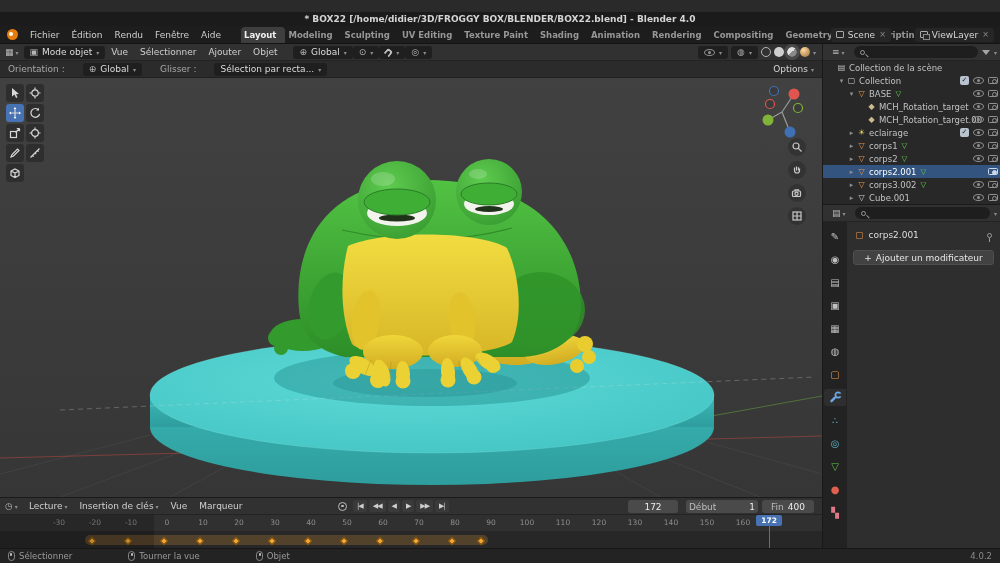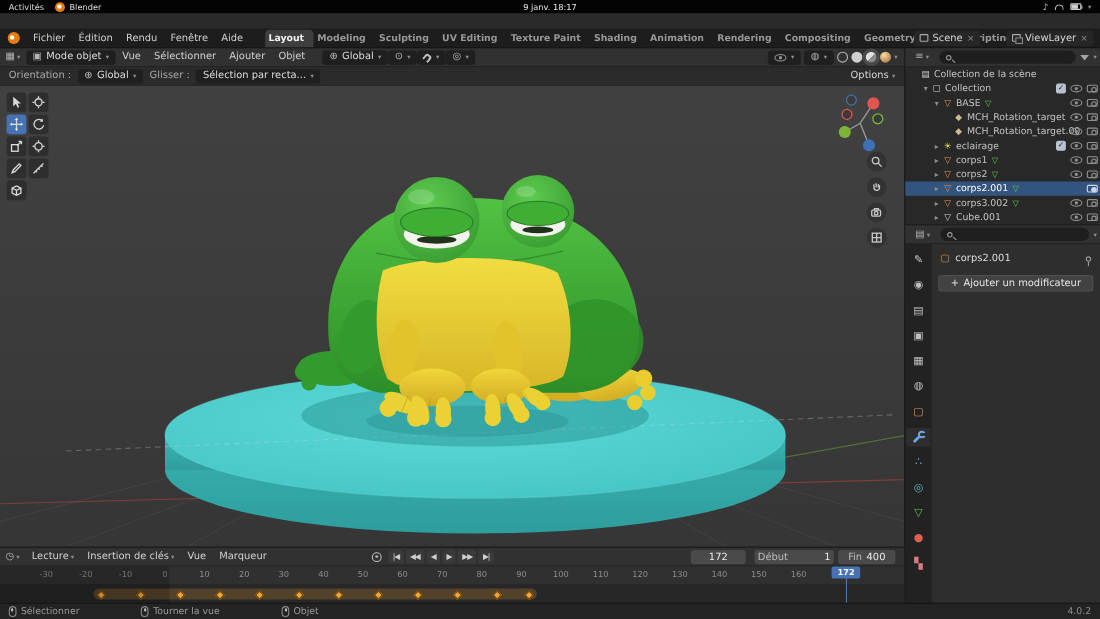--- a/index.html
+++ b/index.html
@@ -47,21 +47,21 @@
   .i-magnet{display:inline-block;width:7px;height:7px;border:2px solid #bbb;border-bottom:none;border-radius:5px 5px 0 0;transform:rotate(40deg);}
   #shading{position:absolute;right:6px;display:flex;align-items:center;gap:3px;}
   .sball{width:10px;height:10px;border-radius:50%;}
   .sb-wire{border:1px solid #b5b5b5;}
   .sb-solid{background:#cfcfcf;}
   .sb-mat{background:linear-gradient(135deg,#e0e0e0 50%,#8a8a8a 50%);}
   .sb-rend{background:radial-gradient(circle at 35% 30%,#ffd9a0,#996a33);}
   .sb-active{outline:3px solid #4a4a4a;outline-offset:0;border-radius:50%;}
 
   
-  #tool-settings{position:absolute;left:0;top:61px;width:822px;height:17px;background:#2b2b2b;display:flex;align-items:center;border-bottom:1px solid #202020;gap:6px;padding-left:8px;}
+  #tool-settings{position:absolute;left:0;top:61px;width:822px;height:17px;background:#2b2b2b;display:flex;align-items:center;border-bottom:1px solid #202020;gap:18px;padding-left:8px;}
   .ts-label{color:#a8a8a8;}
   #options-w{position:absolute;right:8px;display:flex;align-items:center;gap:3px;color:#d5d5d5;}
 
   
   #viewport{position:absolute;left:0;top:78px;width:822px;height:419px;background:linear-gradient(#414141,#363636);overflow:hidden;}
   #vp-canvas{position:absolute;left:0;top:0;}
   #vp-text{position:absolute;left:52px;top:6px;line-height:12px;pointer-events:none;}
   #vp-view-label{color:#c3c3c3;font-size:9px;}
   #vp-context{color:#9d9d9d;font-size:8.5px;}
 
@@ -119,21 +119,21 @@
   #tl-controls{position:absolute;left:338px;display:flex;align-items:center;gap:2px;}
   .pb{color:#cfcfcf;font-size:7px;padding:2px 4px;background:#3a3a3a;border-radius:2px;letter-spacing:-1px;}
   .rec{width:9px;height:9px;border:1px solid #bbb;border-radius:50%;position:relative;margin-right:4px;}
   .rec::after{content:'';position:absolute;left:2.4px;top:2.4px;width:2.6px;height:2.6px;background:#bbb;border-radius:50%;}
   .tl-pill{position:absolute;top:2px;height:13px;background:#4a4a4a;border-radius:3px;display:flex;align-items:center;justify-content:center;gap:4px;color:#ececec;}
   #tl-frame{right:144px;width:50px;}
   #tl-start{right:64px;width:72px;gap:33px;}
   #tl-end{right:8px;width:52px;}
   .tl-pill .lab{color:#bdbdbd;}
   #tl-ruler{position:absolute;left:0;top:17px;width:822px;height:16px;background:#303030;}
-  .tick{position:absolute;top:3px;transform:translateX(-50%);font-size:7.5px;color:#8e8e8e;}
+  .tick{position:absolute;top:3px;transform:translateX(-50%);font-size:7.5px;color:#8e8e8e;margin-left:17px;}
   #tl-track{position:absolute;left:0;top:33px;width:822px;height:18px;background:#272727;}
   #range-out{position:absolute;left:0;top:17px;width:154px;height:34px;background:rgba(0,0,0,0.18);}
   #key-band{position:absolute;top:4px;height:10px;background:rgba(240,166,60,0.22);border-radius:5px;}
   .key{position:absolute;top:7px;width:6px;height:6px;background:var(--keyframe-orange);border:1px solid #6b4300;transform:translateX(-50%) rotate(45deg);}
   #playhead{position:absolute;top:17px;bottom:0;width:0;}
   .ph-line{position:absolute;left:-0.5px;top:0;width:1.5px;height:34px;background:var(--accent-blue);}
   .ph-tag{position:absolute;left:-13px;top:0;width:26px;height:11px;background:var(--accent-blue);color:#fff;font-size:7.5px;font-weight:bold;text-align:center;line-height:11px;border-radius:2px;}
 
   
   #status-bar{position:absolute;left:0;top:548px;width:1000px;height:15px;background:#232323;border-top:1px solid #161616;display:flex;align-items:center;color:#9a9a9a;font-size:8.5px;}
@@ -144,37 +144,24 @@
   .mouse.left::after{left:0.5px;}
   .mouse.middle::after{left:2px;width:2px;}
   .mouse.right::after{right:0.5px;}
   #status-version{position:absolute;right:8px;color:#8a8a8a;}
 </style>
 </head>
 <body>
 
 <div id="app">
 
-  <header id="gnome-bar">
-    <div id="gnome-left">
-      <span>Activités</span>
-      <span style="display:flex;align-items:center;gap:4px;">
-        <span class="blender-logo"></span>
-        <span>Blender</span>
-      </span>
-    </div>
-    <span id="gnome-clock">9 janv. 18:17</span>
-    <span id="gnome-tray">
-      <span style="font-size:8px;">♪</span>
-      <span class="t-wifi"></span>
-      <span class="t-batt"></span>
-      <span class="dd">▾</span>
-    </span>
-  </header>
-
+
+  <div id="title-bar">
+    <span>* BOX22 [/home/didier/3D/FROGGY BOX/BLENDER/BOX22.blend] - Blender 4.0</span>
+  </div>
 
   <nav id="menu-bar">
     <span class="blender-logo"></span>
     <div id="menus"><span class="menu-item">Fichier</span><span class="menu-item">Édition</span><span class="menu-item">Rendu</span><span class="menu-item">Fenêtre</span><span class="menu-item">Aide</span></div>
     <div id="ws-tabs">
         <span class="ws-tab active">Layout</span>
         <span class="ws-tab">Modeling</span>
         <span class="ws-tab">Sculpting</span>
         <span class="ws-tab">UV Editing</span>
         <span class="ws-tab">Texture Paint</span>

